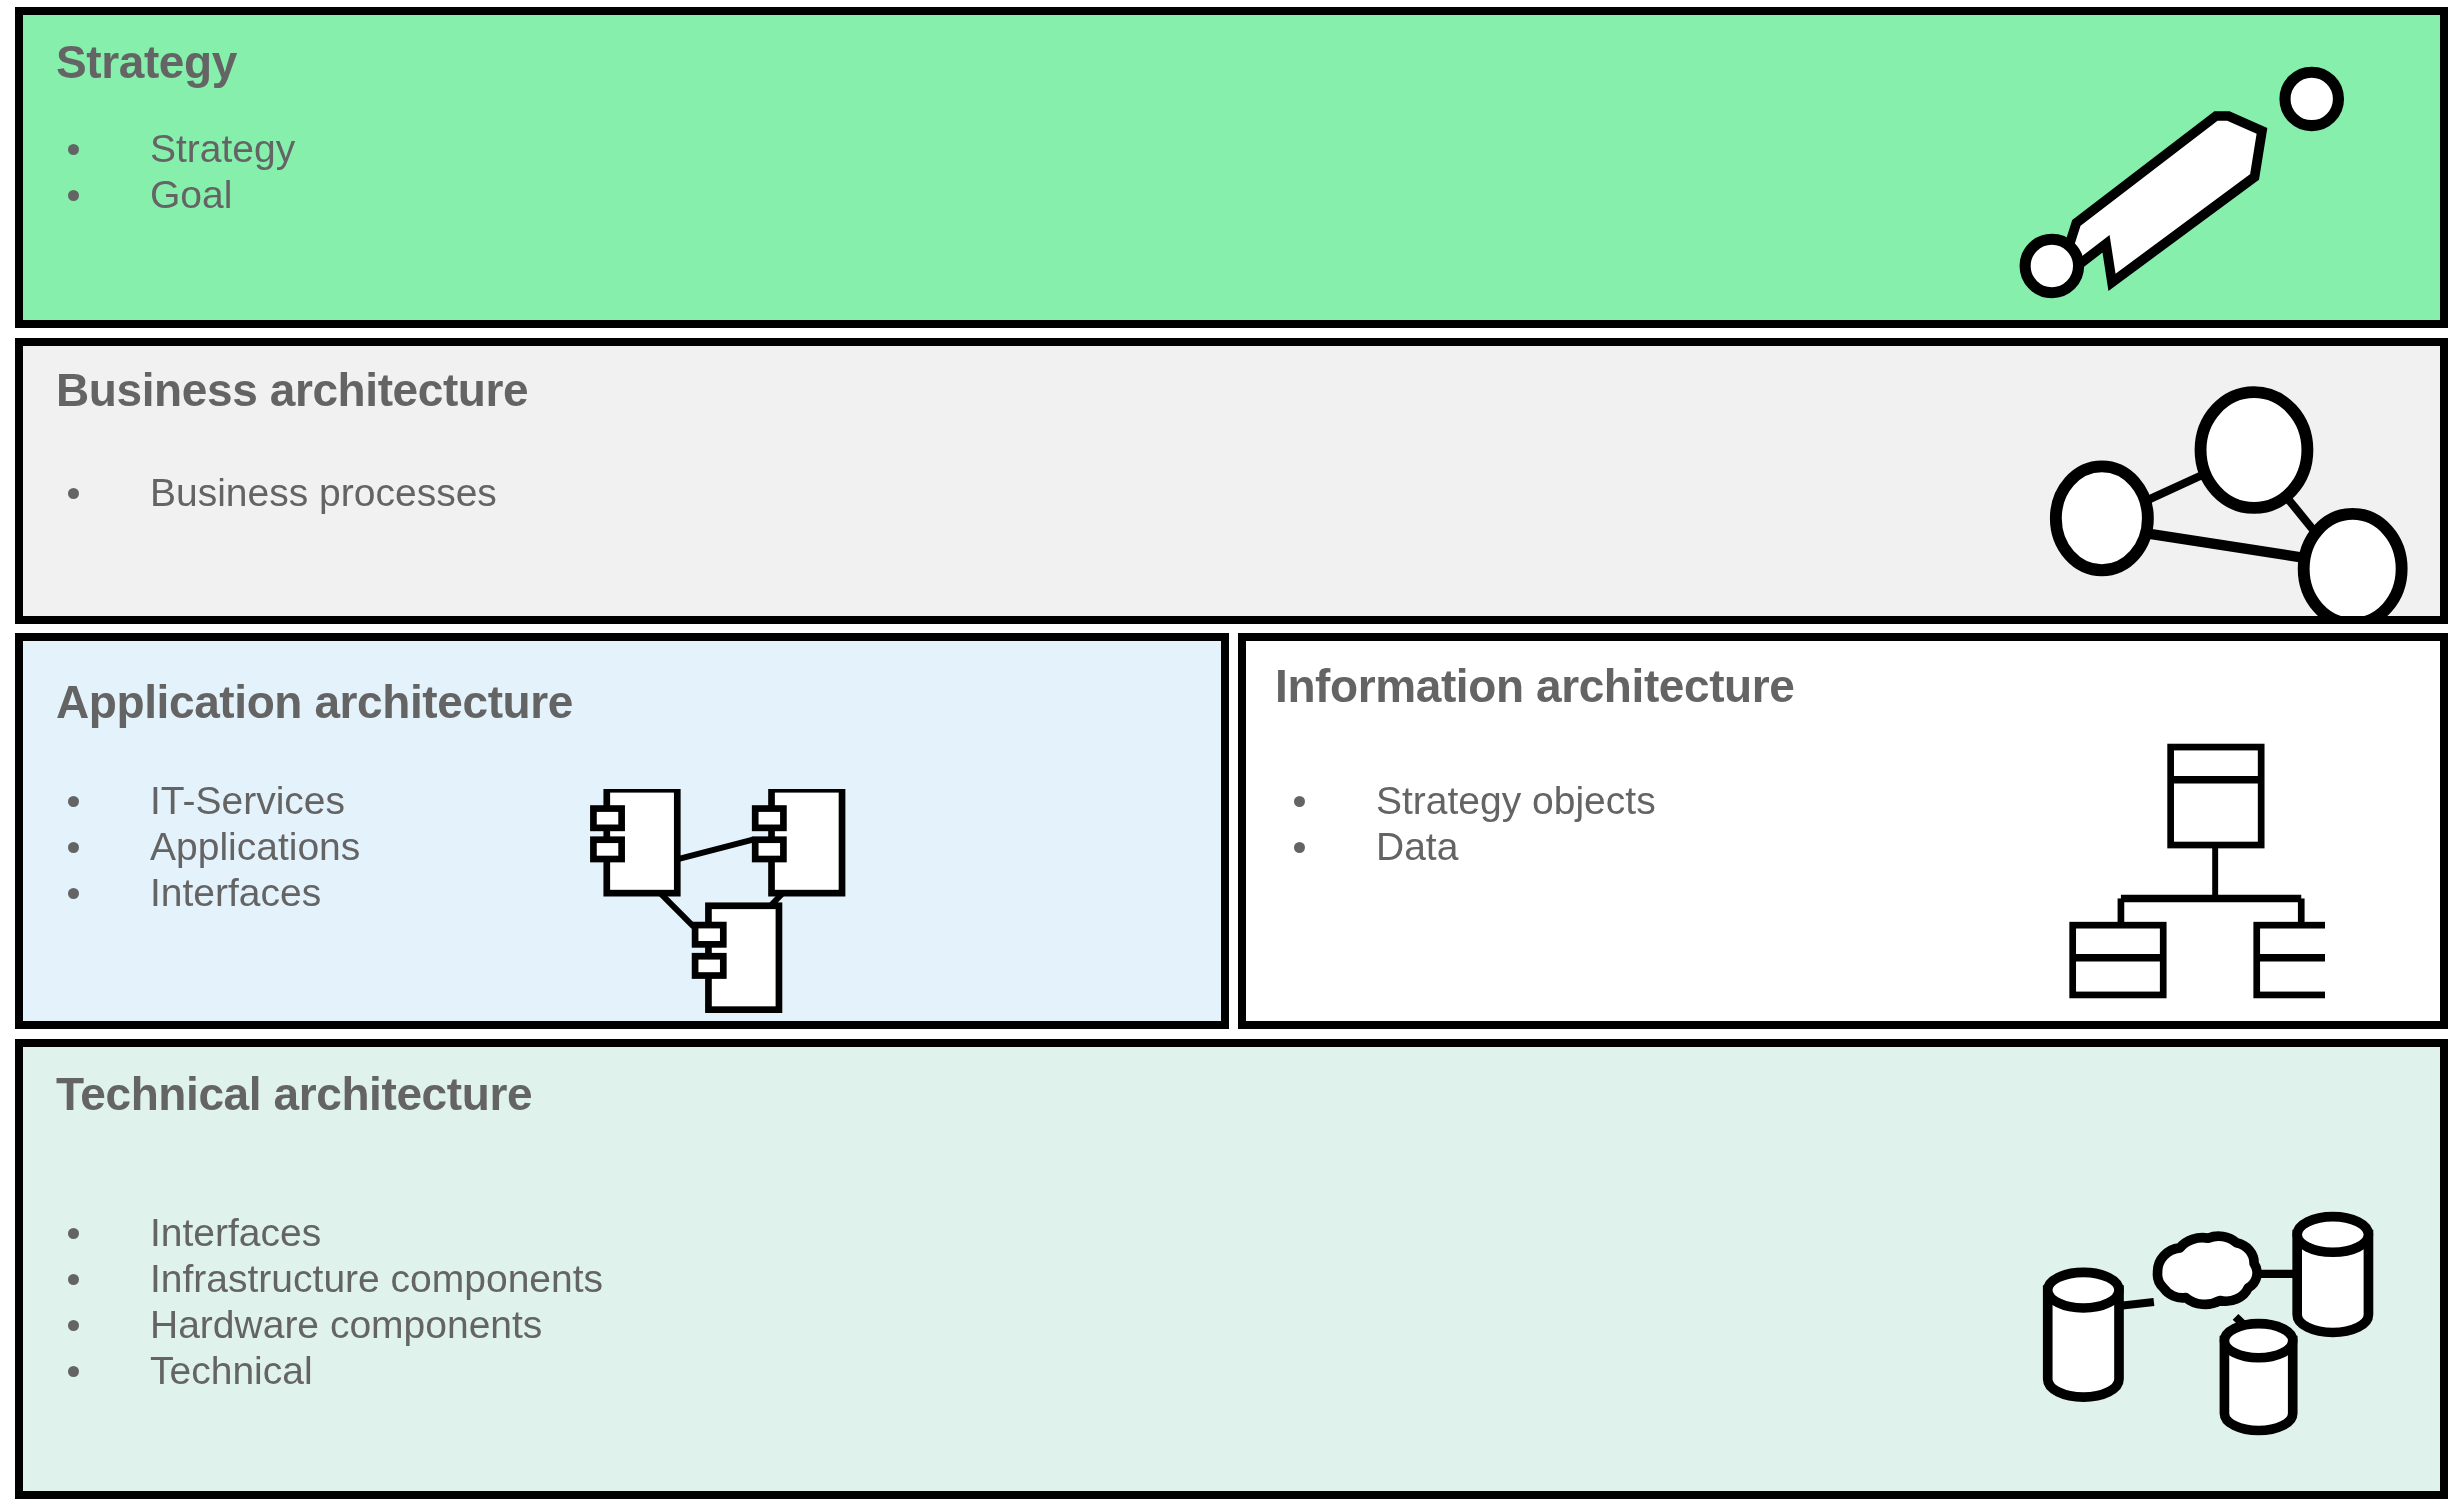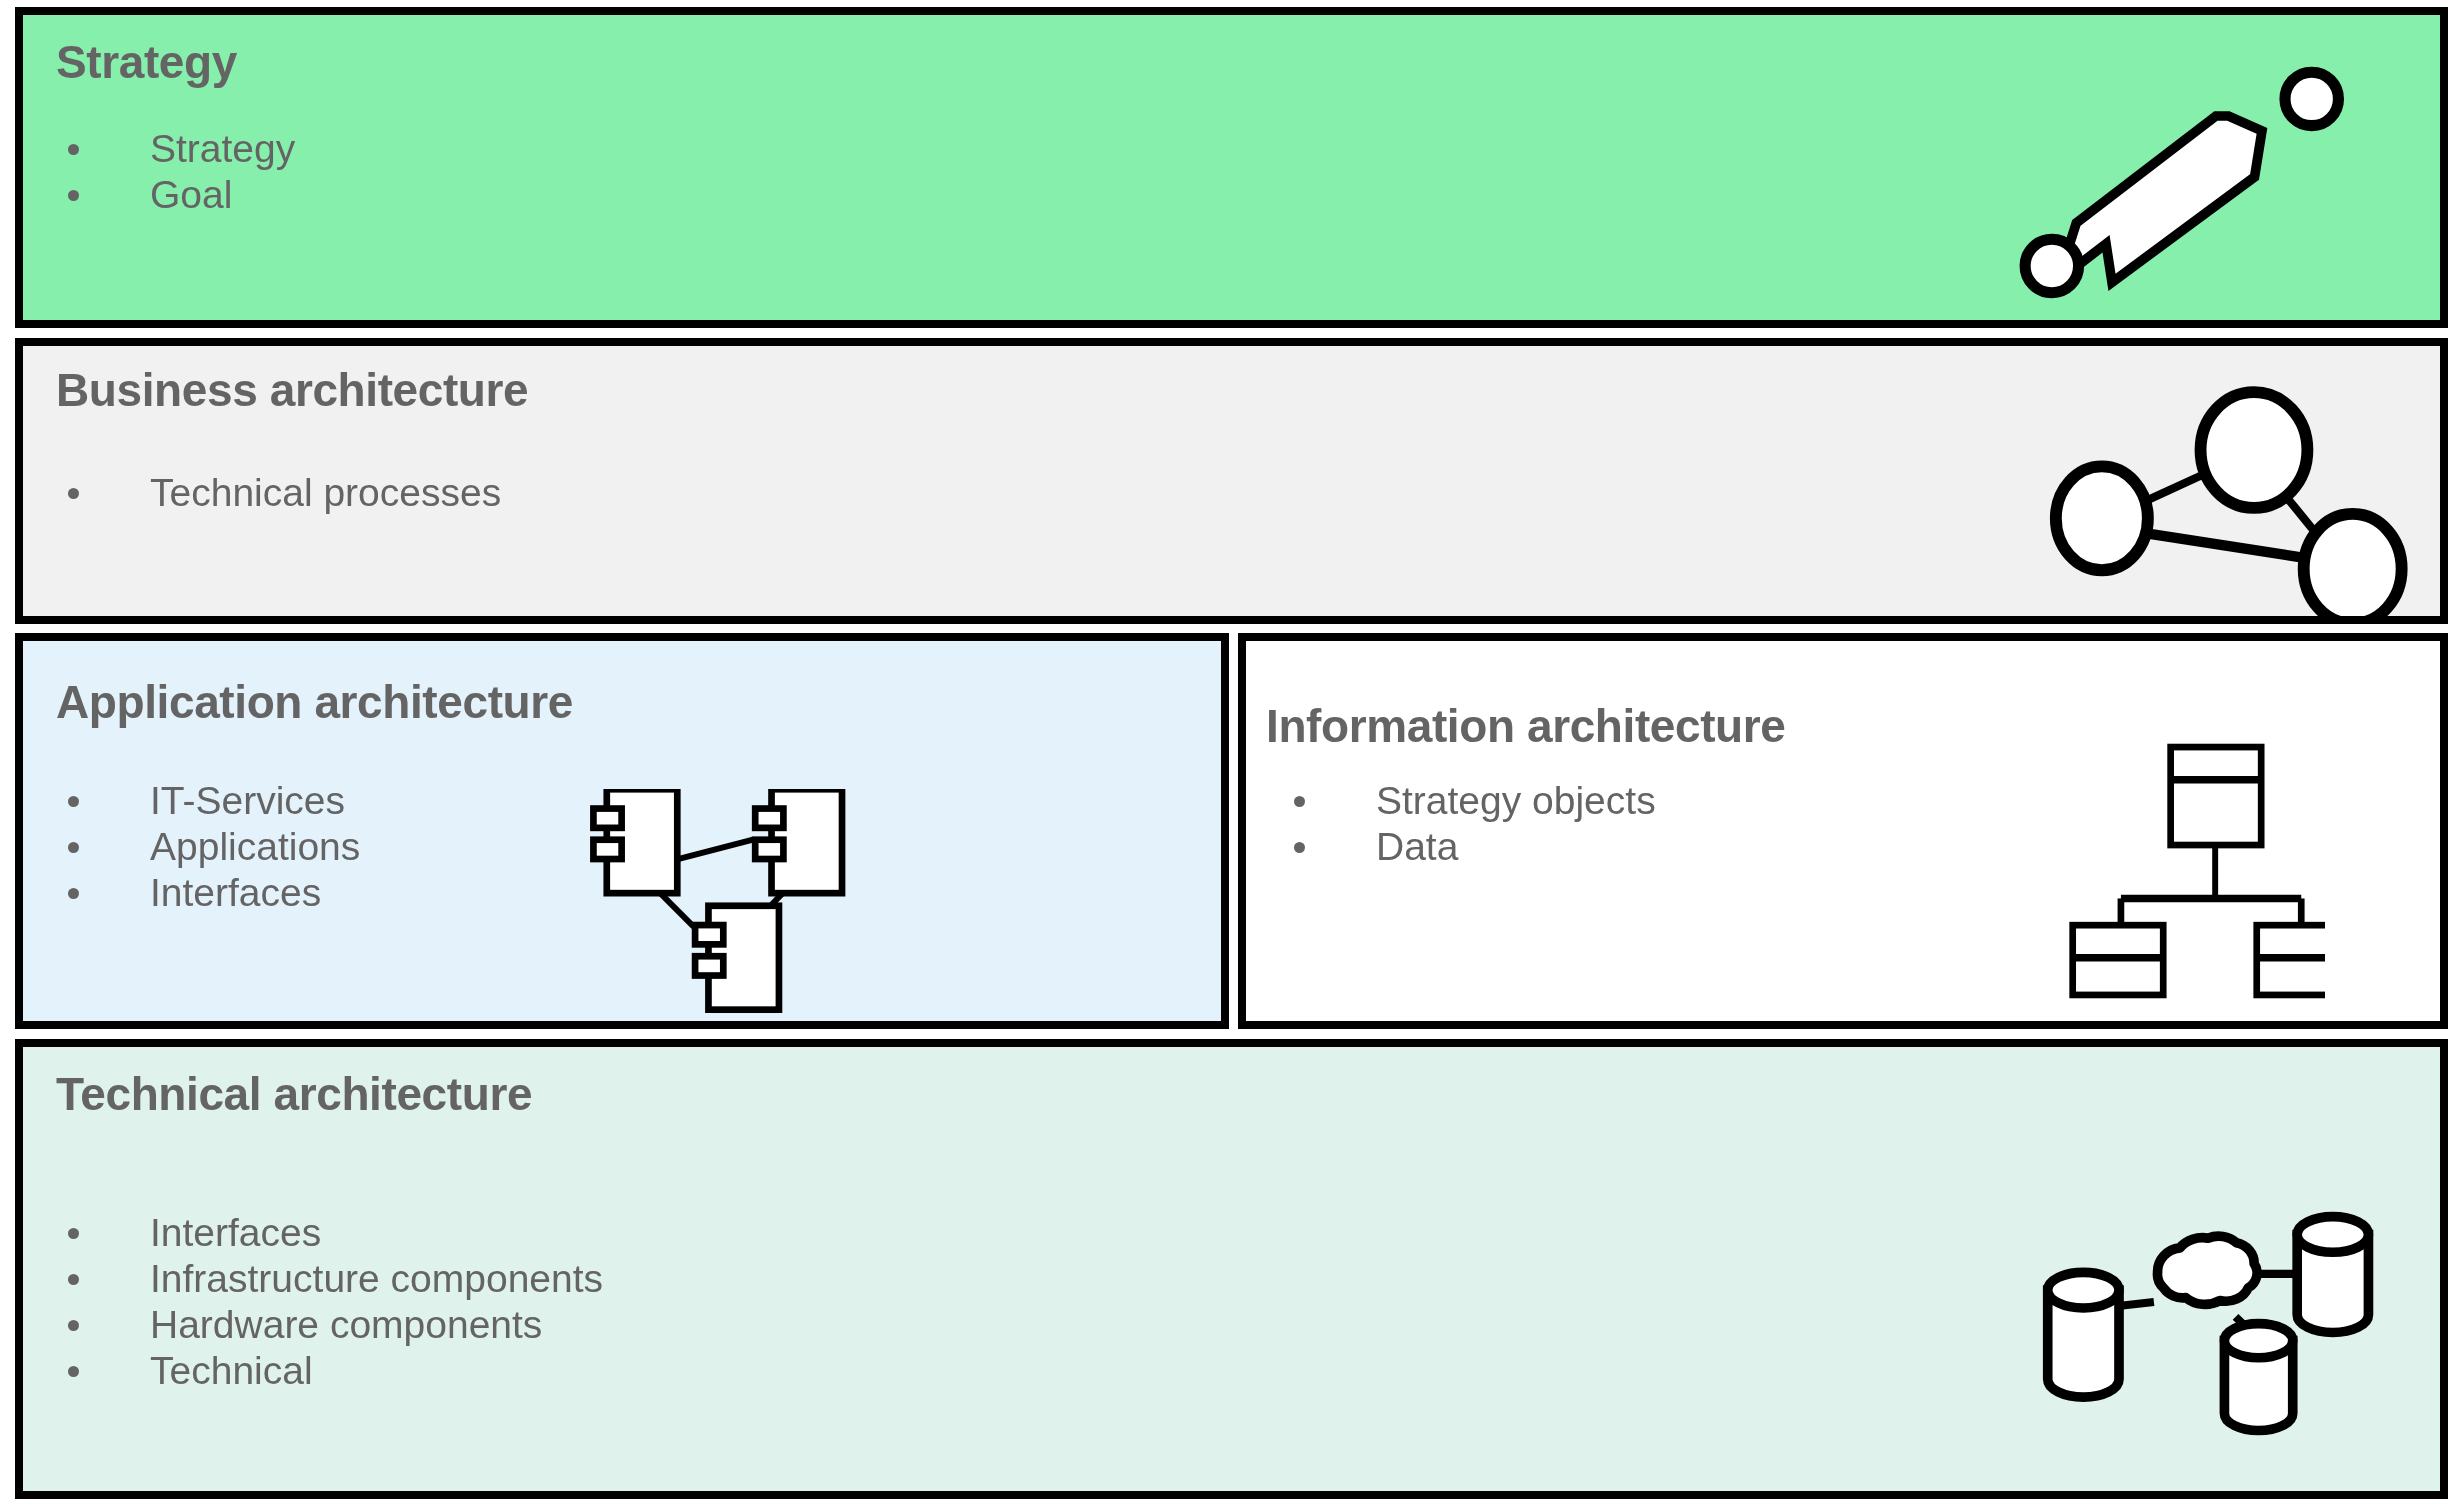--- a/index.html
+++ b/index.html
@@ -77,21 +77,21 @@
   #layer-strategy    { left: 15px;   top: 7.4px;   width: 2433px; height: 321px; }
   #layer-business    { left: 15px;   top: 338px;  width: 2433px; height: 286px; }
   #layer-application { left: 15px;   top: 633px;  width: 1214px; height: 396px; }
   #layer-information { left: 1238px; top: 633px;  width: 1210px; height: 396px; }
   #layer-technical   { left: 15px;   top: 1039px; width: 2433px; height: 460px; }
 
   
   #layer-strategy    .layer-title { left: 33px; top: 24px; }
   #layer-business    .layer-title { left: 33px; top: 21px; text-align: center; }
   #layer-application .layer-title { left: 33px; top: 22px; margin-top: 16px; }
-  #layer-information .layer-title { left: 20px; top: 22px; margin-top: 40px; }
+  #layer-information .layer-title { left: 29px; top: 22px; }
   #layer-technical   .layer-title { left: 33px; top: 24px; }
 
   
   #layer-strategy    .bullets { left: 45px; top: 111px; }
   #layer-business    .bullets { left: 45px; top: 124px; }
   #layer-application .bullets { left: 45px; top: 137px; }
   #layer-information .bullets { left: 48px; top: 137px; }
   #layer-technical   .bullets { left: 45px; top: 163px; }
 
   
@@ -128,21 +128,21 @@
         <circle cx="417" cy="105" r="36" fill="#ffffff" stroke="#000000" stroke-width="15"></circle>
       </svg>
     </div>
   </div>
 
   <div class="layer" id="layer-business" style="background: rgb(241, 241, 241);">
     <div class="layer-title">Business architecture</div>
     <ul class="bullets">
       <li class="bullet-row">
         <span class="bullet-dot"></span>
-        <span class="bullet-text">Technical processes</span>
+        <span class="bullet-text">Business processes</span>
       </li>
     </ul>
     <div class="icon-holder" id="icon-business">
       <svg viewBox="0 0 560 345" xmlns="http://www.w3.org/2000/svg">
 
         <line x1="155" y1="195" x2="275" y2="140" stroke="#000000" stroke-width="11"></line>
         <line x1="155" y1="230" x2="400" y2="268" stroke="#000000" stroke-width="14"></line>
         <line x1="352" y1="175" x2="405" y2="240" stroke="#000000" stroke-width="11"></line>
 
         <ellipse cx="110" cy="212" rx="62" ry="70" fill="#ffffff" stroke="#000000" stroke-width="16"></ellipse>

